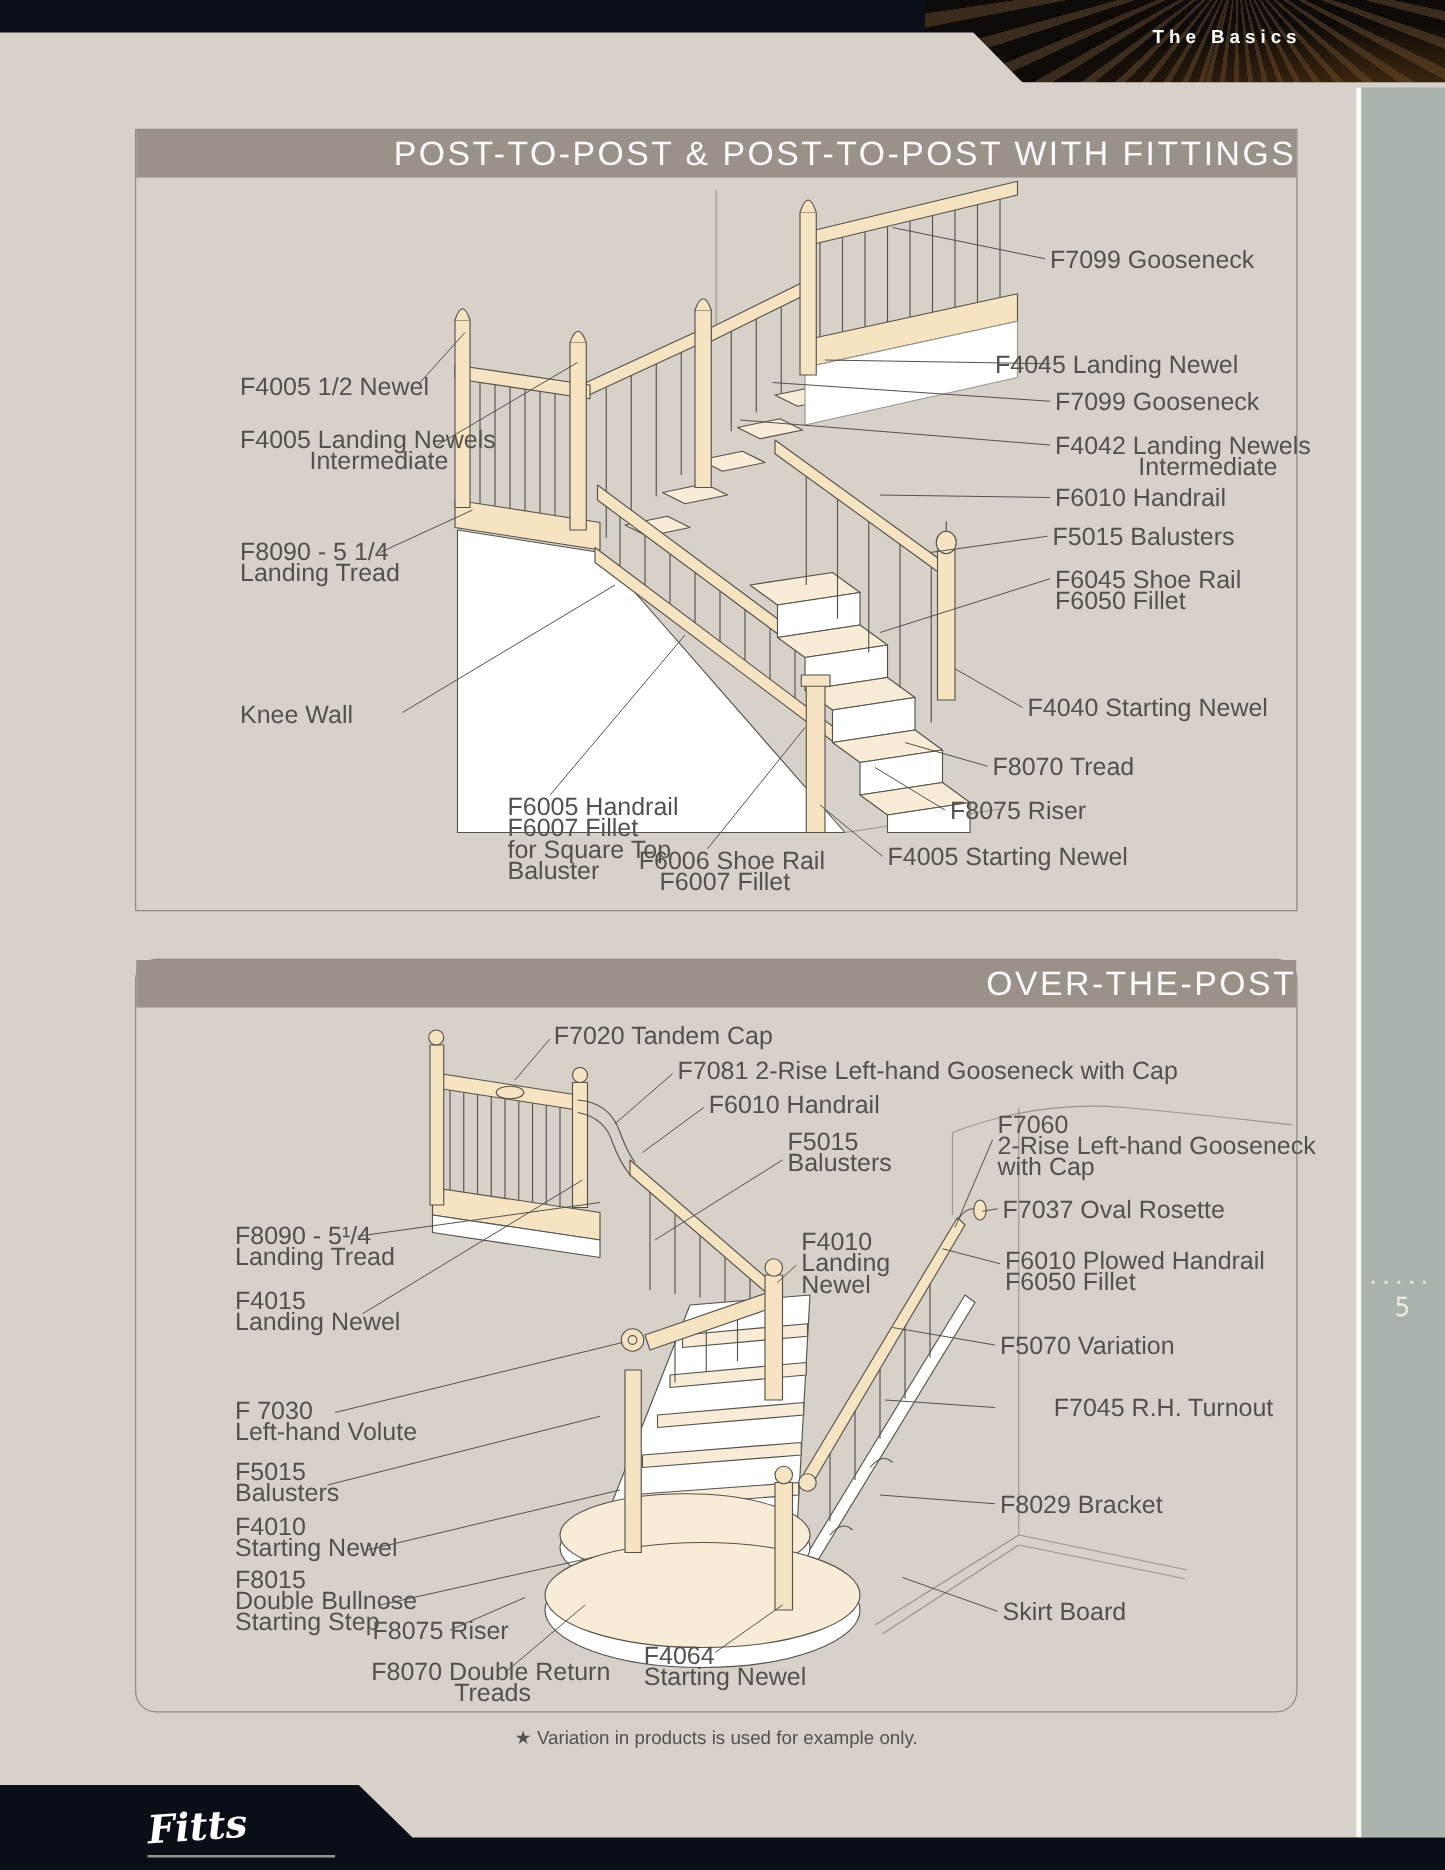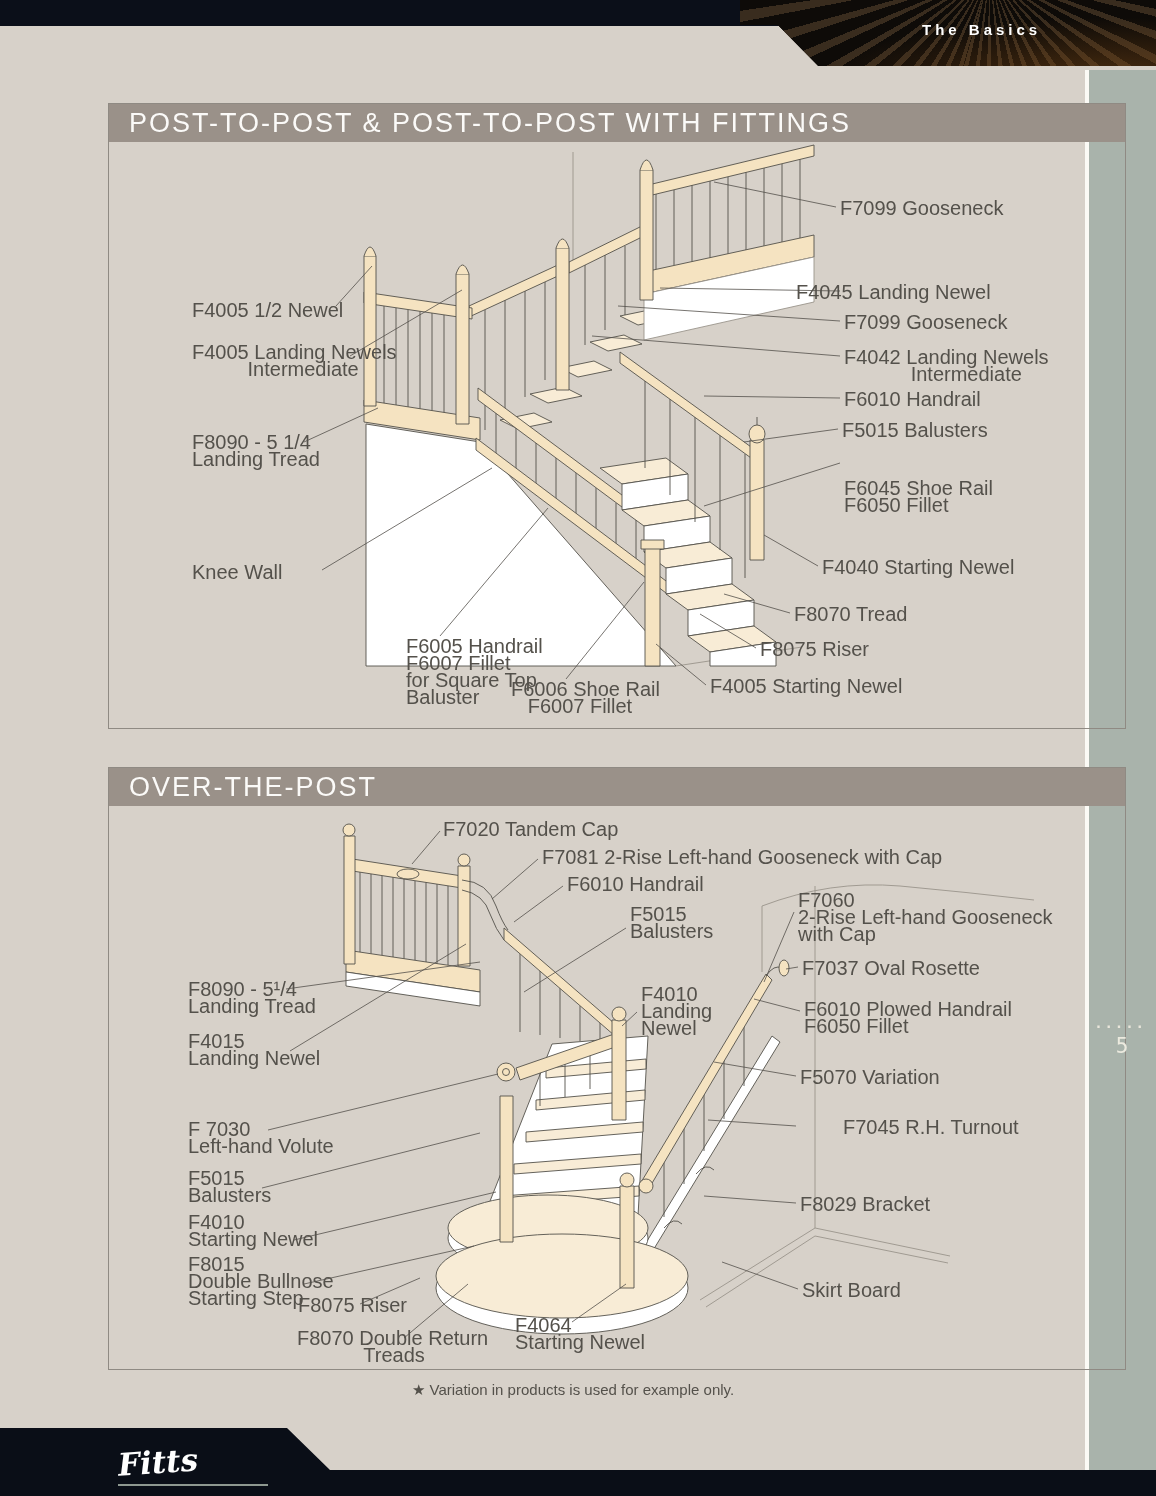--- a/index.html
+++ b/index.html
@@ -25,23 +25,23 @@
   
   .sage-col{
     position:absolute;left:1085px;top:70px;width:71px;height:1400px;
     background:#a9b3ab;border-left:4px solid #fbfaf5;box-sizing:border-box;z-index:1;
   }
   .page-dots{position:absolute;left:1094px;top:1018px;width:56px;text-align:center;
     color:#e9e6db;font-size:16px;font-weight:700;letter-spacing:5px;z-index:2;}
   .page-num{position:absolute;left:1094px;top:1034px;width:56px;text-align:center;
     color:#eceadf;font-size:21px;font-family:"DejaVu Sans Mono",monospace;z-index:2;}
   
-  .panel{position:absolute;left:108px;width:1018px;border:1px solid #8f8a83;box-sizing:border-box;z-index:1;}
+  .panel{position:absolute;left:108px;width:930px;border:1px solid #8f8a83;box-sizing:border-box;z-index:1;text-align:right;}
   #panel1{top:103px;height:626px;}
-  #panel2{top:767px;height:603px;}
+  #panel2{top:767px;height:603px;border-radius:17px;}
   .panel-title{
     height:38px;line-height:38px;background:#9a9189;color:#fbfaf8;
     font-size:27px;font-weight:300;letter-spacing:2px;padding-left:20px;
     white-space:nowrap;overflow:hidden;
   }
   
   .lbl{
     position:absolute;z-index:3;white-space:pre;
     font-size:20px;line-height:17px;color:#54514b;
   }
@@ -248,21 +248,21 @@
 <div class="logo">Fitts</div>
 <div class="logo-underline"></div>
 
 <div class="lbl" style="left: 840px; top: 200px;">F7099 Gooseneck</div>
 <div class="lbl" style="left: 796px; top: 284px;">F4045 Landing Newel</div>
 <div class="lbl" style="left: 844px; top: 314px;">F7099 Gooseneck</div>
 <div class="lbl" style="left: 844px; top: 349px;">F4042 Landing Newels
             Intermediate</div>
 <div class="lbl" style="left: 844px; top: 391px;">F6010 Handrail</div>
 <div class="lbl" style="left: 842px; top: 422px;">F5015 Balusters</div>
-<div class="lbl" style="left: 844px; top: 456px; margin-top: 24px;">F6045 Shoe Rail
+<div class="lbl" style="left: 844px; top: 456px;">F6045 Shoe Rail
 F6050 Fillet</div>
 <div class="lbl" style="left: 822px; top: 559px;">F4040 Starting Newel</div>
 <div class="lbl" style="left: 794px; top: 606px;">F8070 Tread</div>
 <div class="lbl" style="left: 760px; top: 641px;">F8075 Riser</div>
 <div class="lbl" style="left: 710px; top: 678px;">F4005 Starting Newel</div>
 <div class="lbl" style="left: 192px; top: 302px;">F4005 1/2 Newel</div>
 <div class="lbl" style="left: 192px; top: 344px;">F4005 Landing Newels
           Intermediate</div>
 <div class="lbl" style="left: 192px; top: 434px;">F8090 - 5 1/4
 Landing Tread</div>

